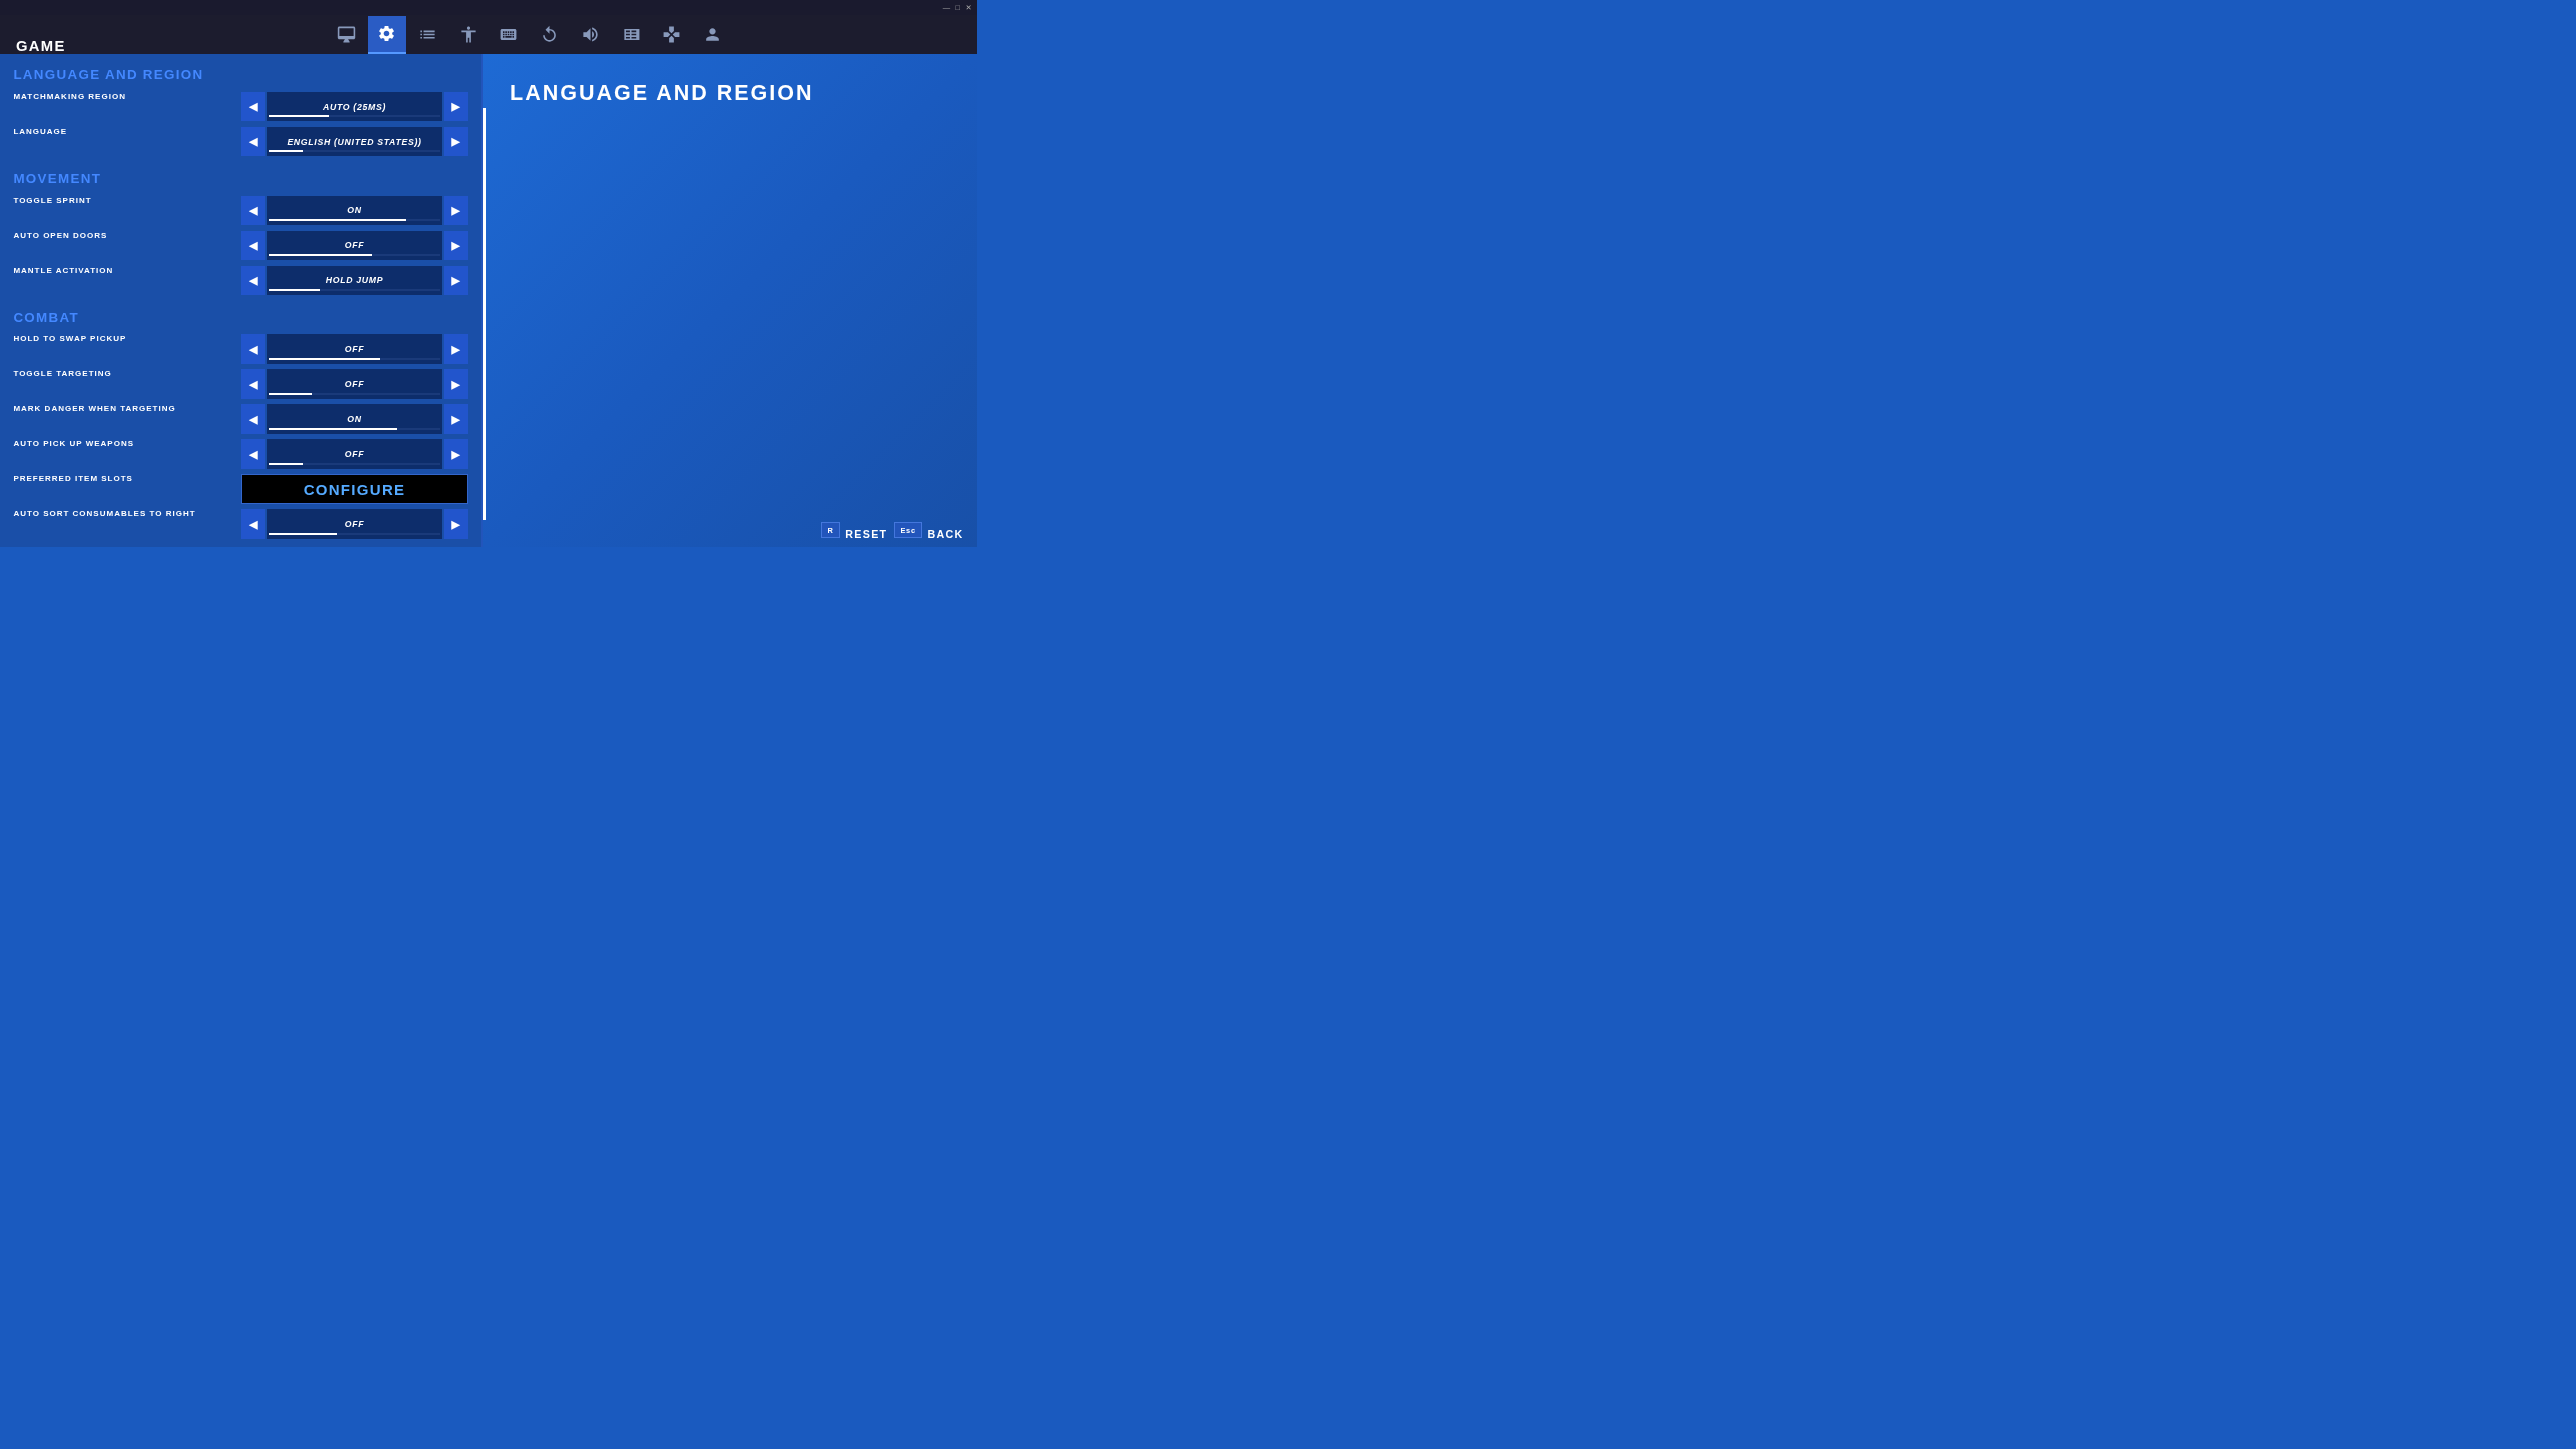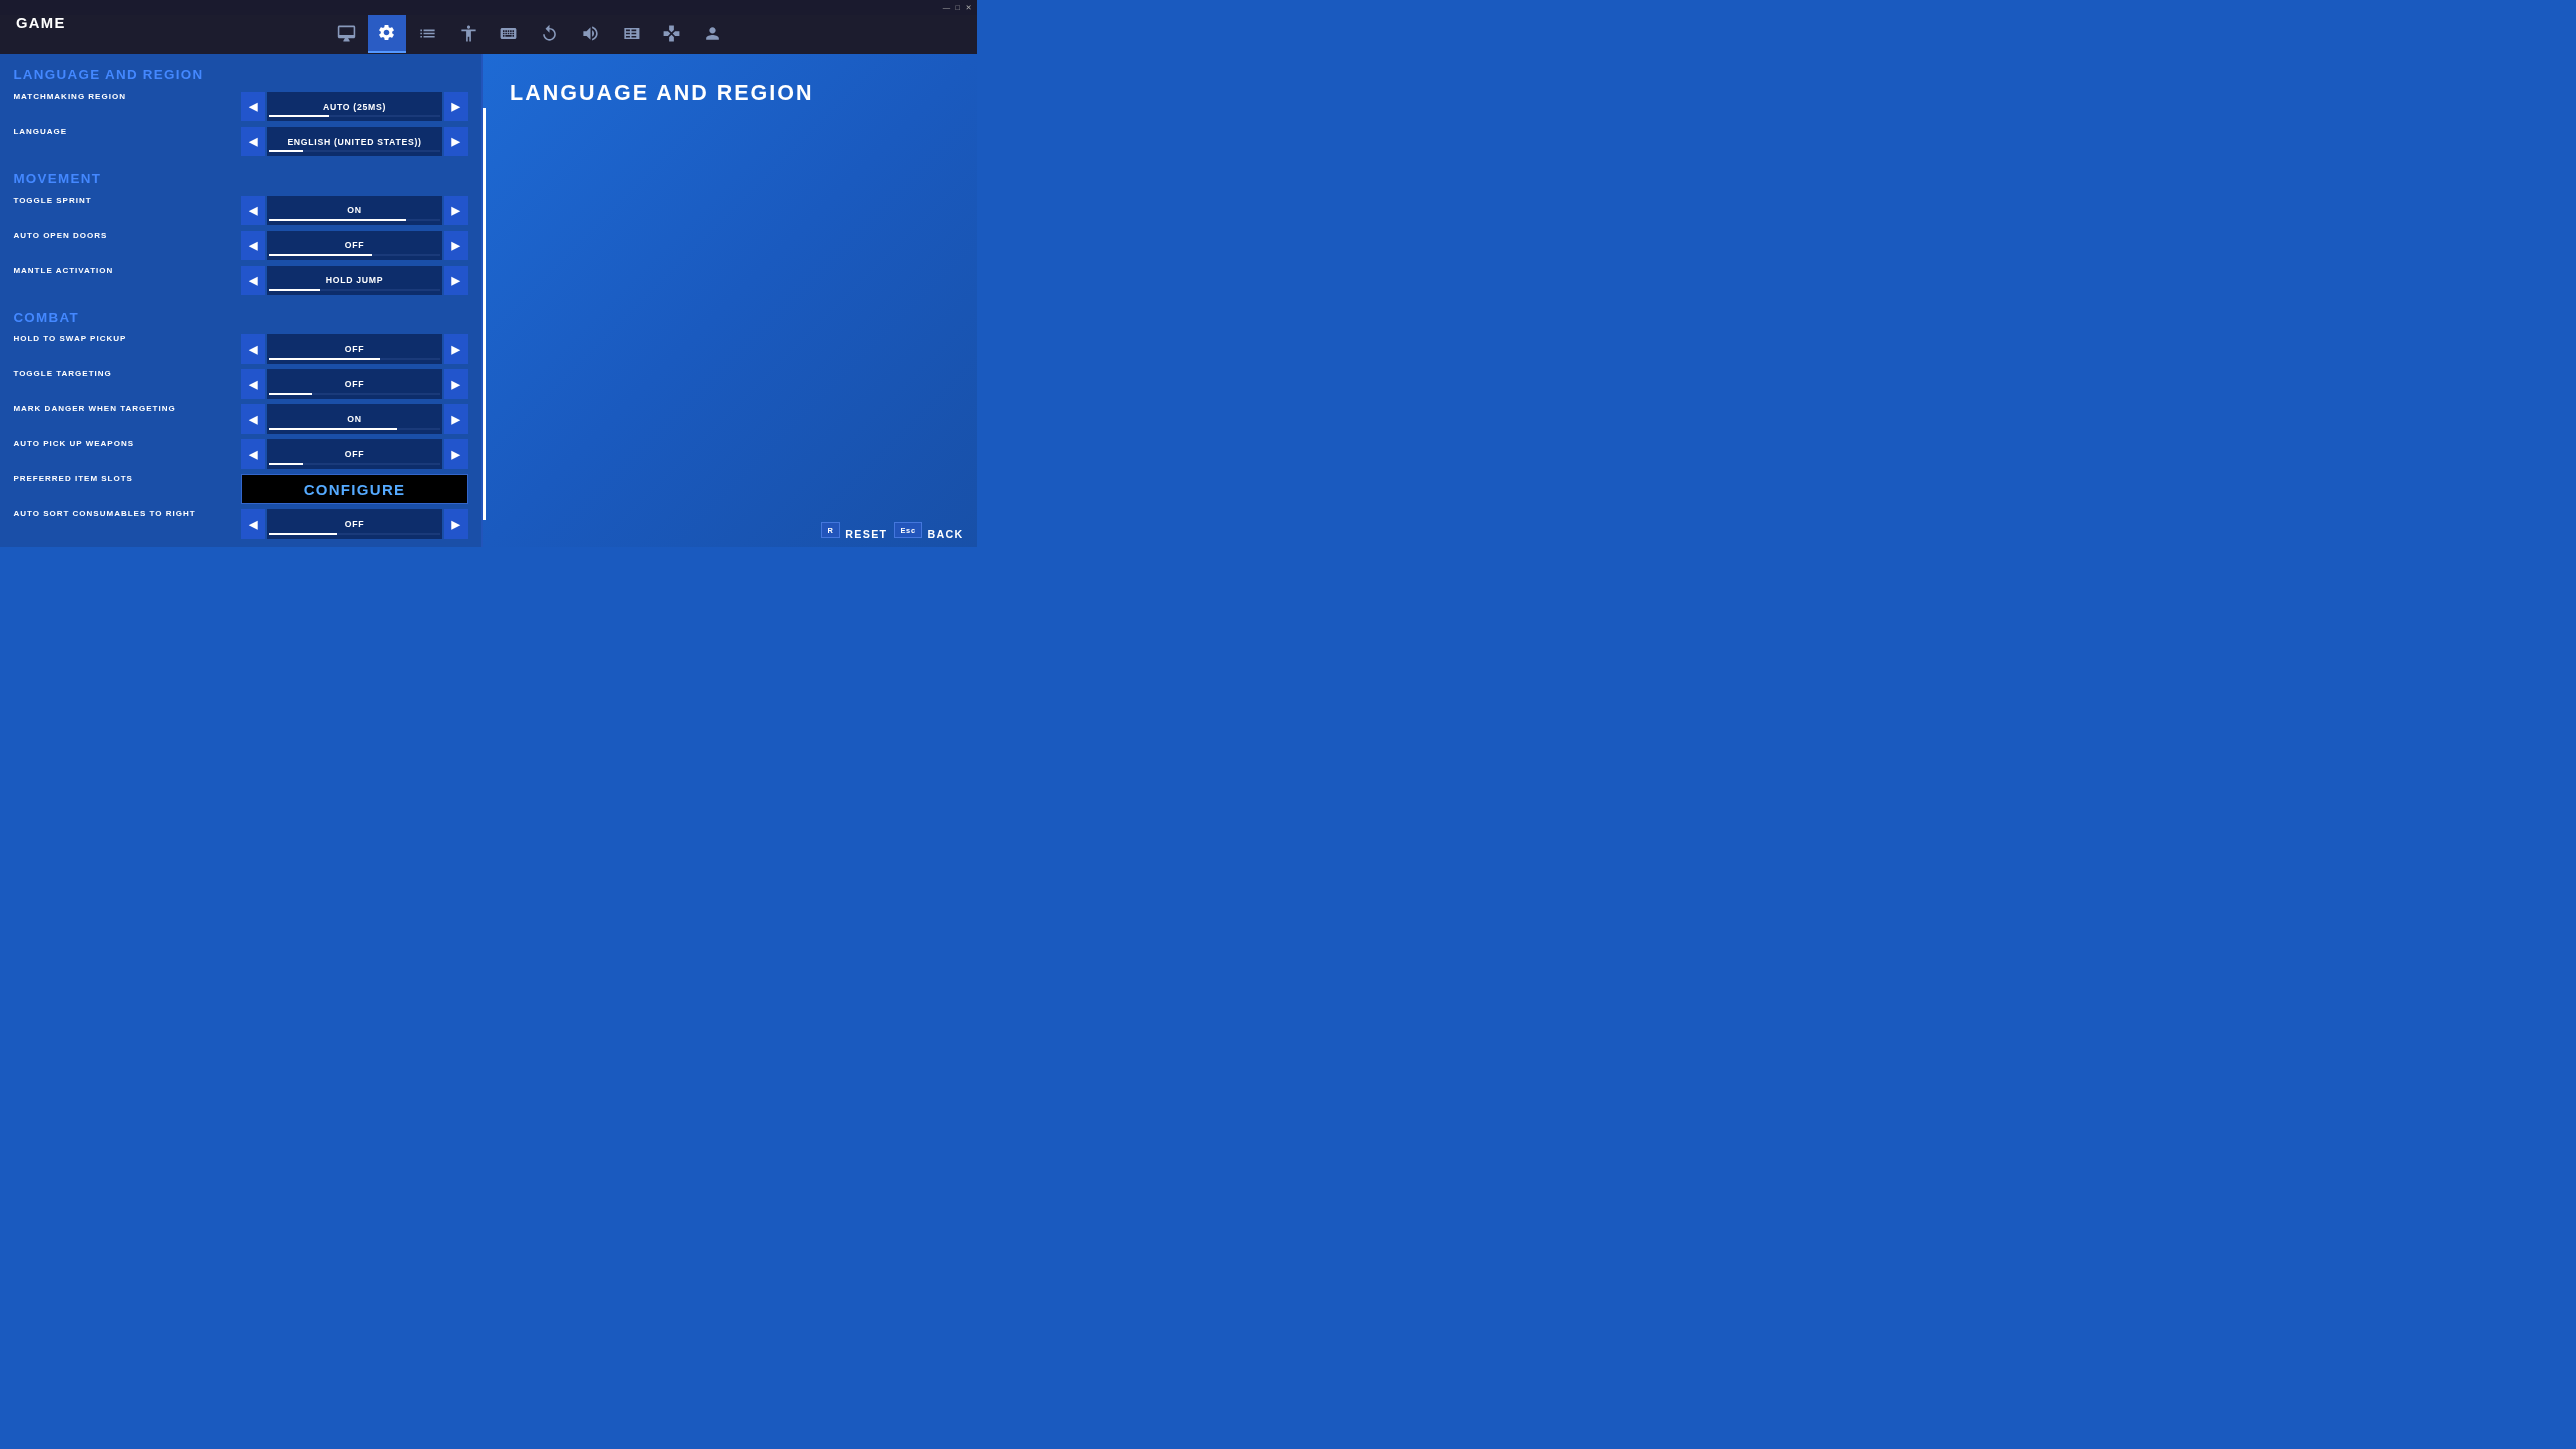--- a/index.html
+++ b/index.html
@@ -29,21 +29,21 @@
       color: #aaa;
       font-size: 7.4px;
       cursor: pointer;
     }
 
     
     .nav-bar {
       background: #1c1c2e;
       height: 39px;
       display: flex;
-      align-items: flex-start;
+      align-items: flex-end;
       position: absolute;
       top: 14.8px; left: 0; right: 0;
     }
     .nav-game-title {
       color: white;
       font-size: 14.8px;
       font-weight: 900;
       padding: 0 16px;
       letter-spacing: 1.3px;
       text-transform: uppercase;
@@ -157,20 +157,21 @@
     .value-display {
       background: #0d2d6b;
       flex: 1;
       height: 29.5px;
       display: flex;
       flex-direction: column;
       align-items: center;
       justify-content: center;
       position: relative;
       overflow: hidden;
+      font-style: italic;
     }
     .value-text {
       color: white;
       font-size: 8.7px;
       font-weight: 900;
       letter-spacing: 0.7px;
       text-transform: uppercase;
       z-index: 1;
     }
     .value-bar {

